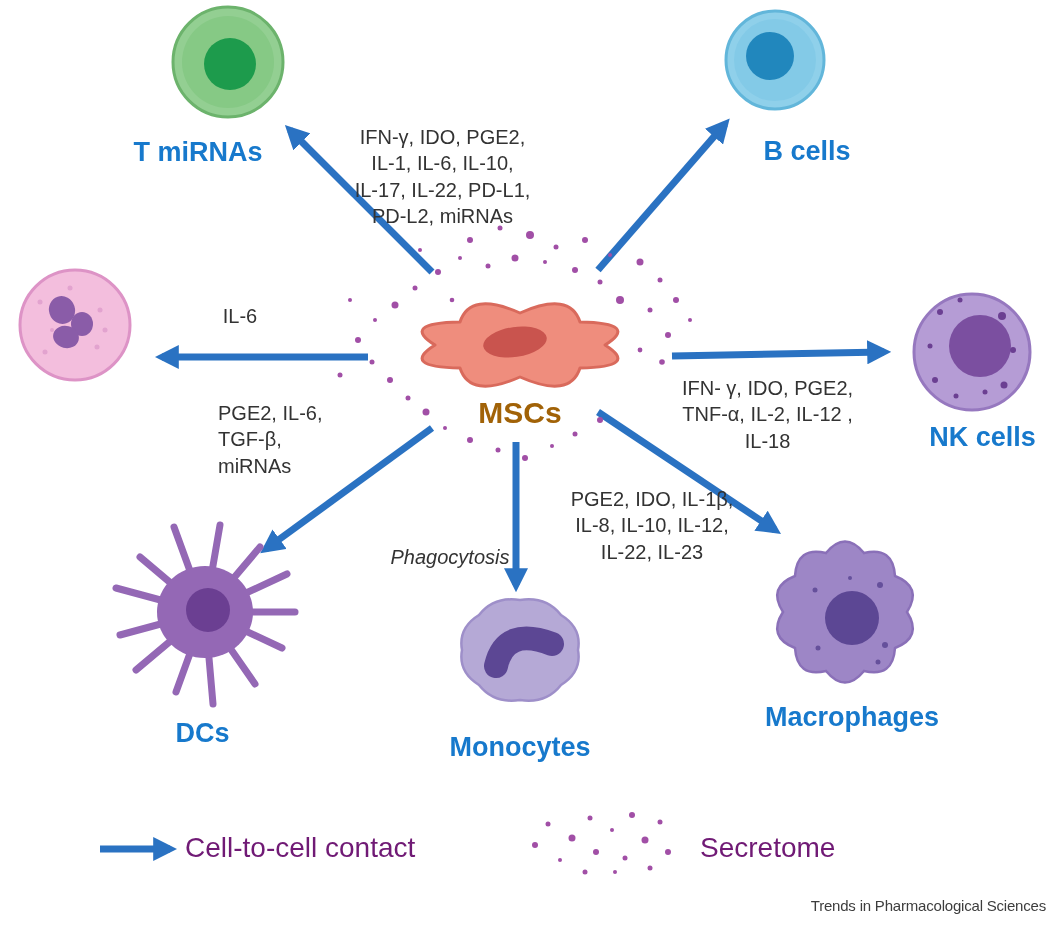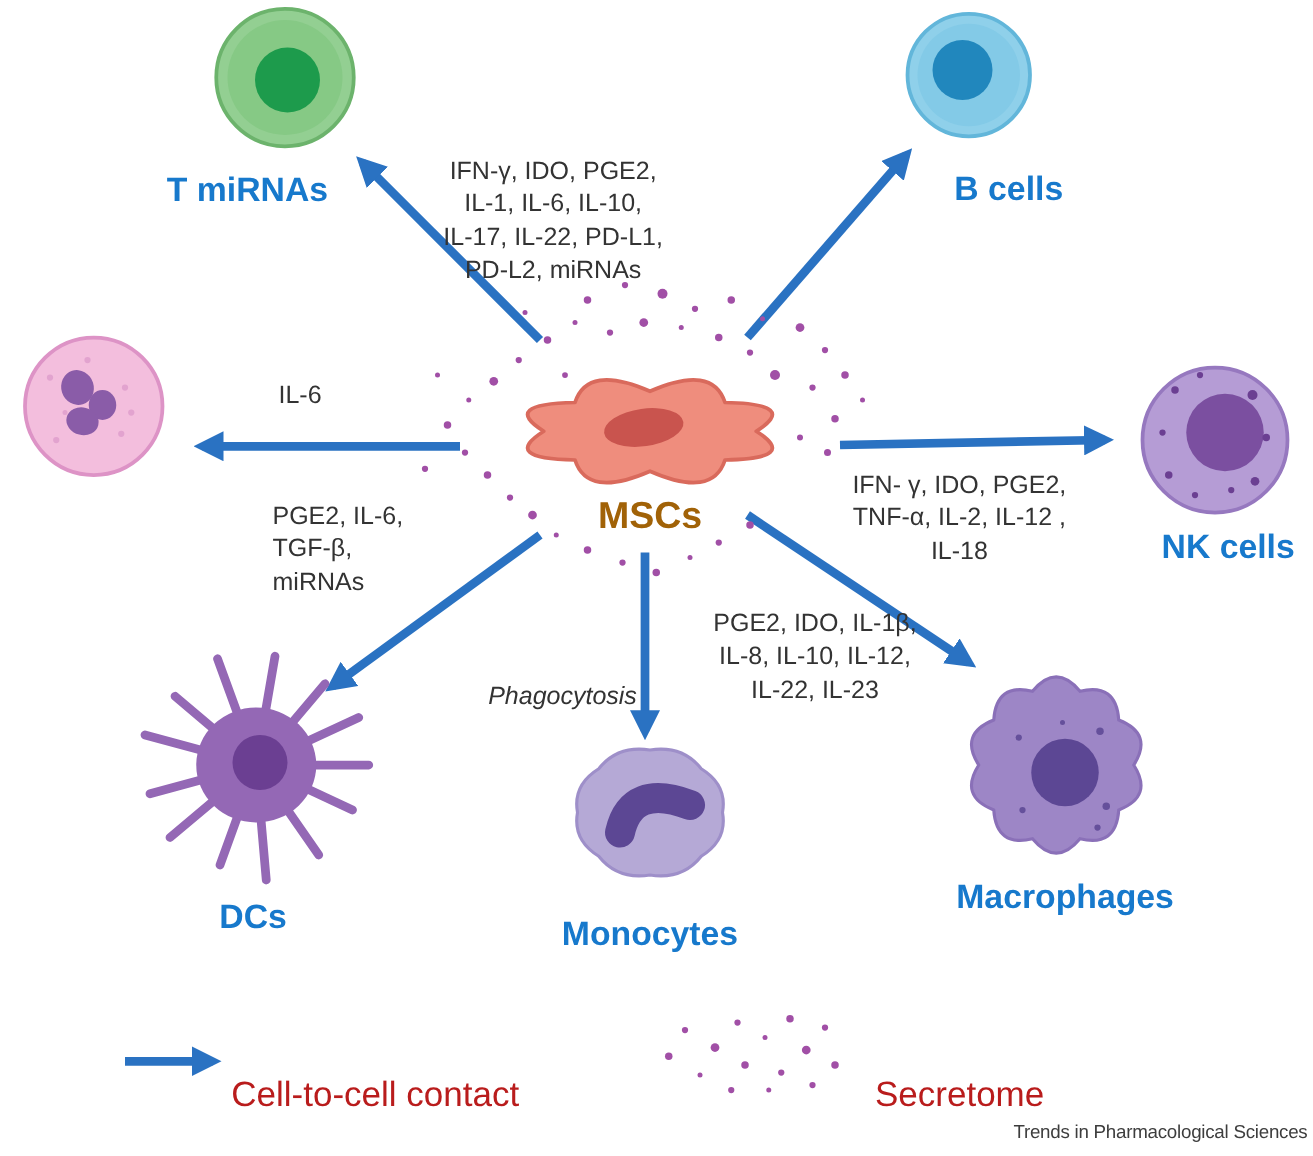--- a/index.html
+++ b/index.html
@@ -4,21 +4,21 @@
 <style>
   html,body{margin:0;padding:0;background:#ffffff;}
   .canvas{position:relative;width:1050px;height:925px;background:#ffffff;
           font-family:"Liberation Sans",sans-serif;overflow:hidden;}
   .abs{position:absolute;}
   svg.layer{position:absolute;left:0;top:0;}
   .cell-label{color:#1779cc;font-weight:bold;font-size:27px;text-align:center;}
   .msc-label{color:#a16207;font-weight:bold;font-size:30px;text-align:center;}
   .factors{color:#333333;font-size:20px;line-height:1.32;white-space:pre-line;text-align:center;}
   .factors.left{text-align:left;}
-  .legend-label{color:#b91c1c;font-size:28px;margin-top:28px;}
+  .legend-label{color:#701a75;font-size:28px;}
   .journal{color:#3d3d3d;font-weight:normal;font-size:15px;letter-spacing:-0.2px;}
 </style>
 </head>
 <body>
 
 <div class="canvas">
 
   <svg class="layer" width="1050" height="925" viewBox="0 0 1050 925">
     <defs>
       <marker id="ah" viewBox="0 0 10 10" refX="7" refY="5" markerWidth="24" markerHeight="24" orient="auto" markerUnits="userSpaceOnUse">

